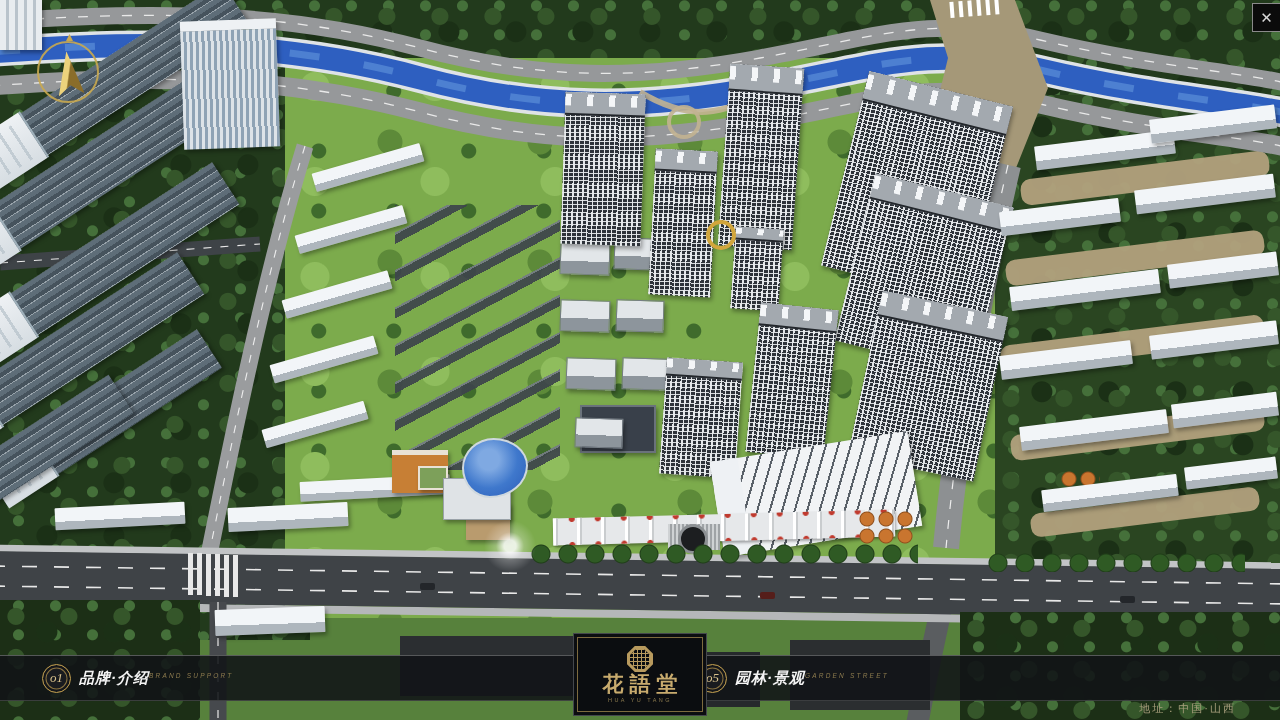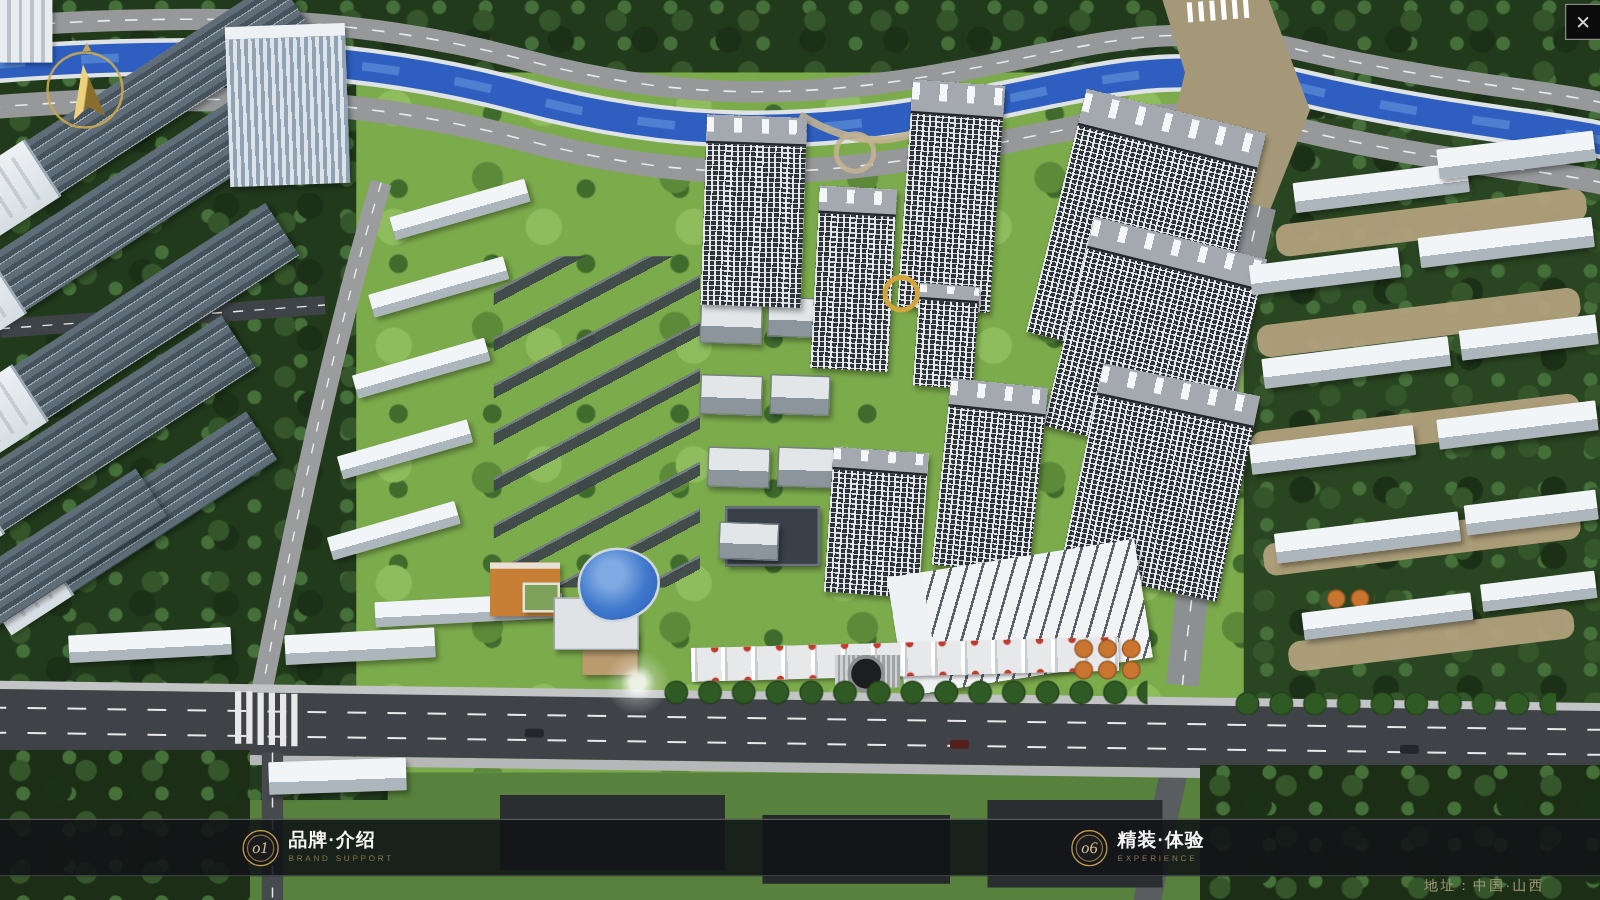--- a/index.html
+++ b/index.html
@@ -43,30 +43,30 @@
   .wslab{background:linear-gradient(#f2f5f8 62%,#aeb6bd 62%);border-radius:1px;}
   .midrise{background:linear-gradient(#e2e6e9 58%,#8d959c 58%);border:1px solid #767e85;}
   .striped{background:repeating-linear-gradient(115deg,#f1f3f5 0 10px,#5a6169 10px 12px);}
   .striped::before{content:"";position:absolute;left:0;top:0;width:14%;height:100%;background:#eef1f4;}
 
   
   .navbar{position:absolute;left:0;top:655px;width:1280px;height:44px;
     background:rgba(17,19,23,.88);
     border-top:1px solid rgba(210,210,210,.35);
     border-bottom:1px solid rgba(150,150,150,.3);}
-  .navgroup{position:absolute;top:0;height:44px;display:flex;align-items:center;justify-content:center;}
+  .navgroup{position:absolute;top:0;height:44px;display:flex;align-items:center;justify-content:space-between;}
   .navitem{display:flex;align-items:center;gap:8px;height:34px;padding-left:14px;
     border-left:1px solid rgba(255,255,255,.07);cursor:pointer;}
   .navitem:first-child{border-left:none;padding-left:0;}
   .badge{width:27px;height:27px;border-radius:50%;flex:0 0 auto;
     border:1.5px solid #c3a050;box-shadow:inset 0 0 0 2.5px #14161a, inset 0 0 0 3.5px #8a7340;
     background:#191b1f;display:flex;align-items:center;justify-content:center;
     color:#d9c28c;font-family:"Liberation Serif","DejaVu Serif",serif;
     font-style:italic;font-size:13px;}
-  .navtxt{display:flex;flex-direction:column;line-height:1.1;}
+  .navtxt{display:flex;flex-direction:row;line-height:1.1;font-style:italic;}
   .zh{color:#f4f4f4;font-size:15px;font-weight:bold;letter-spacing:1px;white-space:nowrap;}
   .en{color:#8d7b4e;font-size:6.5px;letter-spacing:2.2px;margin-top:2px;white-space:nowrap;}
 
   .logoPanel{position:absolute;left:573px;top:633px;width:134px;height:83px;
     background:#0b0d10;border:1px solid #44474c;box-sizing:border-box;cursor:pointer;}
   .logoPanel .inner{position:absolute;inset:3px;border:1px solid #7d6a3e;
     display:flex;flex-direction:column;align-items:center;justify-content:center;gap:2px;}
   .seal{width:26px;height:26px;background:#b89a5e;
     clip-path:polygon(30% 0,70% 0,100% 30%,100% 70%,70% 100%,30% 100%,0 70%,0 30%);
     display:flex;align-items:center;justify-content:center;}
@@ -286,25 +286,34 @@
           </div>
         <div class="navtxt">
             <span class="zh">品牌·介绍</span>
           <span class="en">BRAND SUPPORT</span>
           </div>
       </div>
     </div>
     <div class="navgroup" style="left:698px;width:425px;">
       <div class="navitem">
         <div class="badge">
-            <span>o6</span>
+            <span>o5</span>
           </div>
         <div class="navtxt">
-            <span class="zh">精装·体验</span>
-          <span class="en">EXPERIENCE</span>
+            <span class="zh">园林·景观</span>
+          <span class="en">GARDEN STREET</span>
           </div>
       </div>
     </div>
   </div>
 
+  <div class="logoPanel">
+    <div class="inner">
+      <div class="seal">
+          <div class="in"></div>
+        </div>
+      <div class="logoTitle">花語堂</div>
+      <div class="logoCap">HUA YU TANG</div>
+    </div>
+  </div>
 
   <div class="address">地址：中国·山西</div>
 </div>
 
 </body></html>

